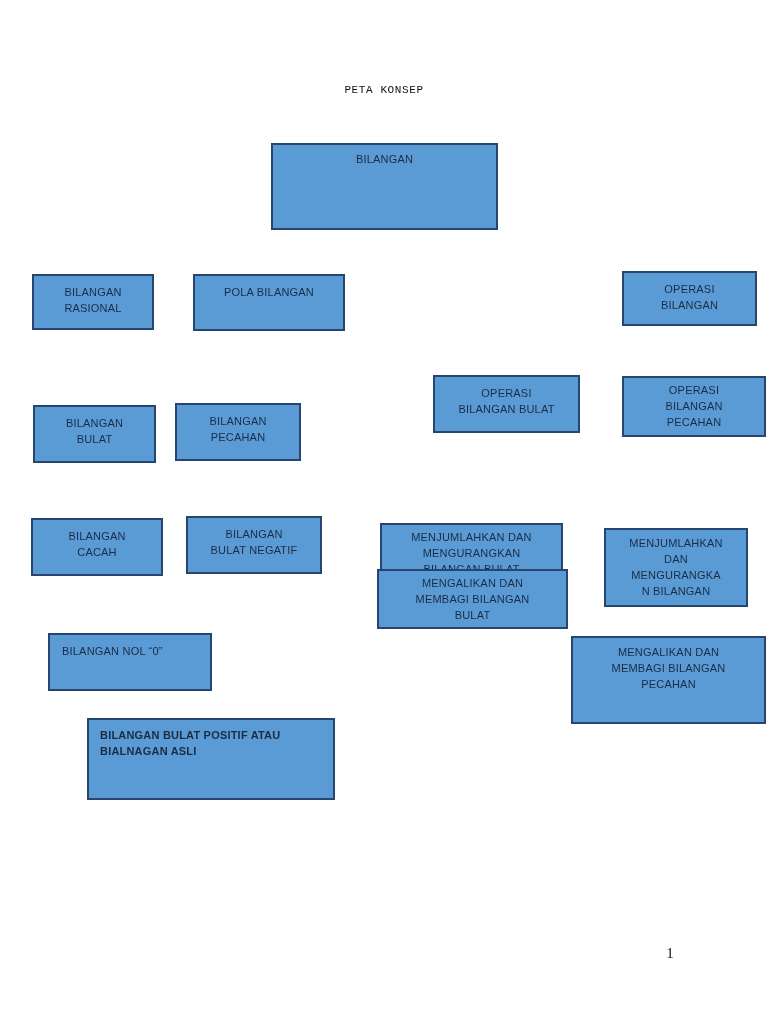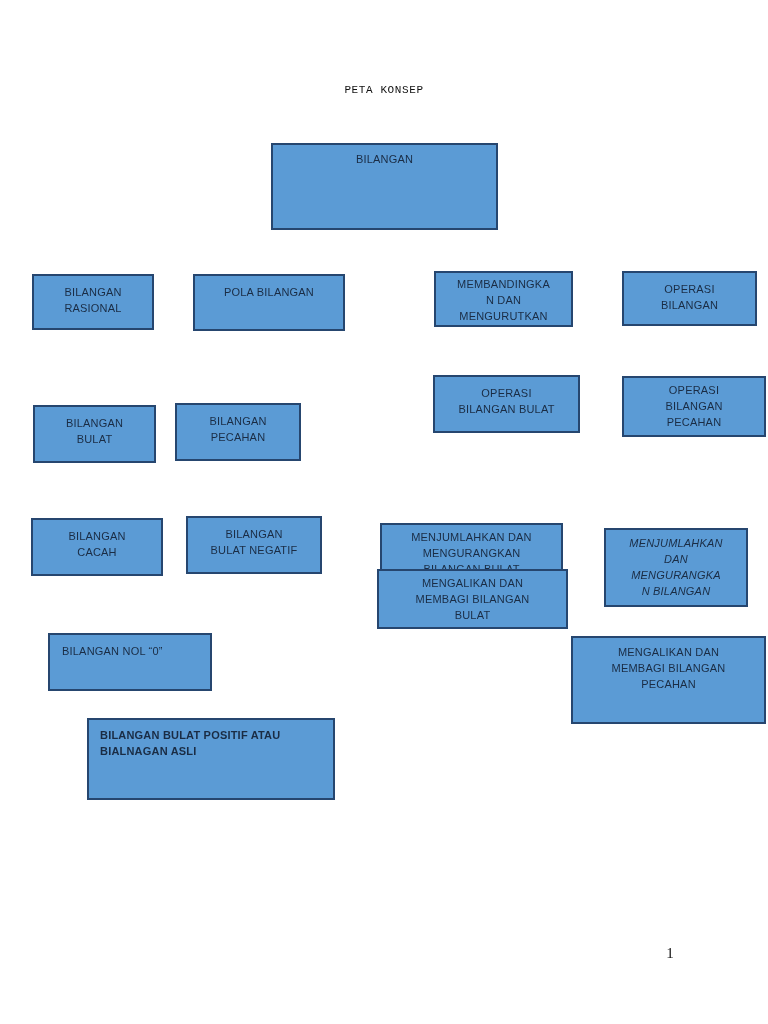--- a/index.html
+++ b/index.html
@@ -67,25 +67,20 @@
 
   <div class="box" style="left:32px; top:274px; width:122px; height:56px; padding-top:8px;">
     <div class="box-label">BILANGAN
 RASIONAL</div>
   </div>
 
   <div class="box" style="left:193px; top:274px; width:152px; height:57px; padding-top:8px;">
     <div class="box-label">POLA BILANGAN</div>
   </div>
 
-  <div class="box" style="left:434px; top:271px; width:139px; height:56px; padding-top:3px;">
-    <div class="box-label">MEMBANDINGKA
-N DAN
-MENGURUTKAN</div>
-  </div>
 
   <div class="box" style="left:622px; top:271px; width:135px; height:55px; padding-top:8px;">
     <div class="box-label">OPERASI
 BILANGAN</div>
   </div>
 
   <div class="box" style="left:33px; top:405px; width:123px; height:58px; padding-top:8px;">
     <div class="box-label">BILANGAN
 BULAT</div>
   </div>
@@ -115,21 +110,21 @@
     <div class="box-label">BILANGAN
 BULAT NEGATIF</div>
   </div>
 
   <div class="box" style="left:380px; top:496px; width:183px; height:58px; padding-top:4px;margin-top:27px;">
     <div class="box-label">MENJUMLAHKAN DAN
 MENGURANGKAN
 BILANGAN BULAT</div>
   </div>
 
-  <div class="box" style="left:604px; top:528px; width:144px; height:79px; padding-top:5px;font-style:italic;">
+  <div class="box" style="left:604px; top:528px; width:144px; height:79px; padding-top:5px;">
     <div class="box-label">MENJUMLAHKAN
 DAN
 MENGURANGKA
 N BILANGAN</div>
   </div>
 
   <div class="box" style="left:377px; top:569px; width:191px; height:60px; padding-top:4px;">
     <div class="box-label">MENGALIKAN DAN
 MEMBAGI BILANGAN
 BULAT</div>

